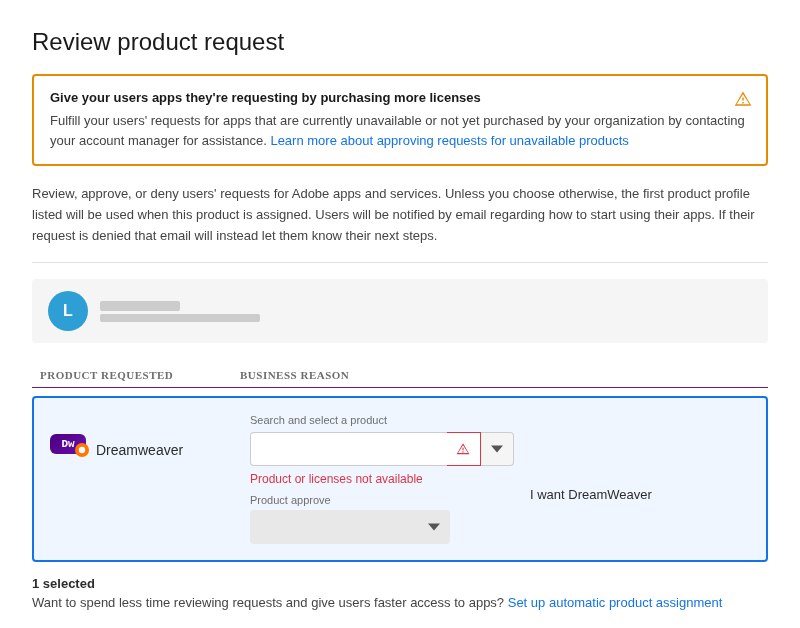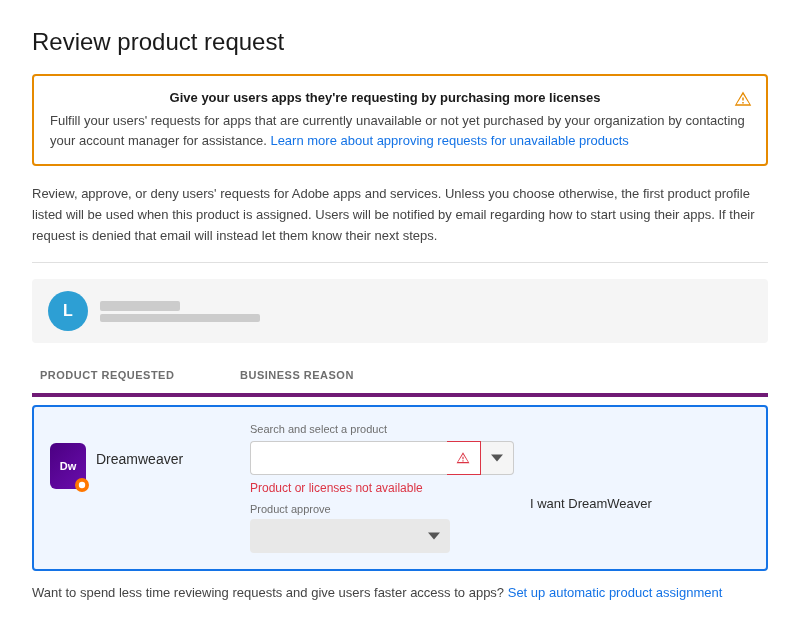--- a/index.html
+++ b/index.html
@@ -27,21 +27,20 @@
       margin-bottom: 18px;
       position: relative;
       background: #fff;
     }
     .warning-banner-title {
       font-weight: 700;
       font-size: 13px;
       color: #1a1a1a;
       margin-bottom: 6px;
       padding-right: 30px;
-      text-align: center;
     }
     .warning-banner-body {
       font-size: 13px;
       color: #444;
       line-height: 1.5;
     }
     .warning-icon {
       position: absolute;
       top: 14px;
       right: 14px;
@@ -100,23 +99,24 @@
     .user-email {
       background: #ccc;
       height: 8px;
       width: 160px;
       border-radius: 2px;
     }
     .table-header {
       display: grid;
       grid-template-columns: 200px 280px 1fr;
       gap: 0;
-      padding: 6px 0 12px 0;
-      border-bottom: 4px solid #701a75;
+      padding: 6px 0 6px 0;
+      border-bottom: 1px solid #701a75;
       margin-bottom: 0;
+      font-family: Liberation Serif, serif;
     }
     .table-header-cell {
       font-size: 11px;
       font-weight: 700;
       color: #6e6e6e;
       text-transform: uppercase;
       letter-spacing: 0.5px;
       padding: 0 8px;
     }
     .product-row {
@@ -133,28 +133,29 @@
       padding: 0 8px;
     }
     .product-name-cell {
       display: flex;
       align-items: flex-start;
       gap: 10px;
       padding-top: 20px;
     }
     .dw-icon {
       width: 36px;
-      height: 46px;
+      height: 20px;
       border-radius: 6px;
       background: linear-gradient(135deg, #4b0082, #6a0dad);
       display: flex;
       align-items: center;
       justify-content: center;
       position: relative;
       flex-shrink: 0;
+      font-family: Liberation Mono, monospace;
     }
     .dw-icon-text {
       color: white;
       font-size: 11px;
       font-weight: bold;
     }
     .dw-badge {
       position: absolute;
       bottom: -3px;
       right: -3px;
@@ -352,20 +353,21 @@
     </div>
 
     <div class="product-cell business-reason-cell">
       <span class="business-reason-text">I want DreamWeaver</span>
     </div>
 
   </div>
 
   
   <div class="selected-info">
+    <div class="selected-count">1 selected</div>
     <div class="auto-assign-text">
       <span>Want to spend less time reviewing requests and give users faster access to apps?</span>
       <a class="link">Set up automatic product assignment</a>
     </div>
   </div>
 
   
   
 
 </div>

